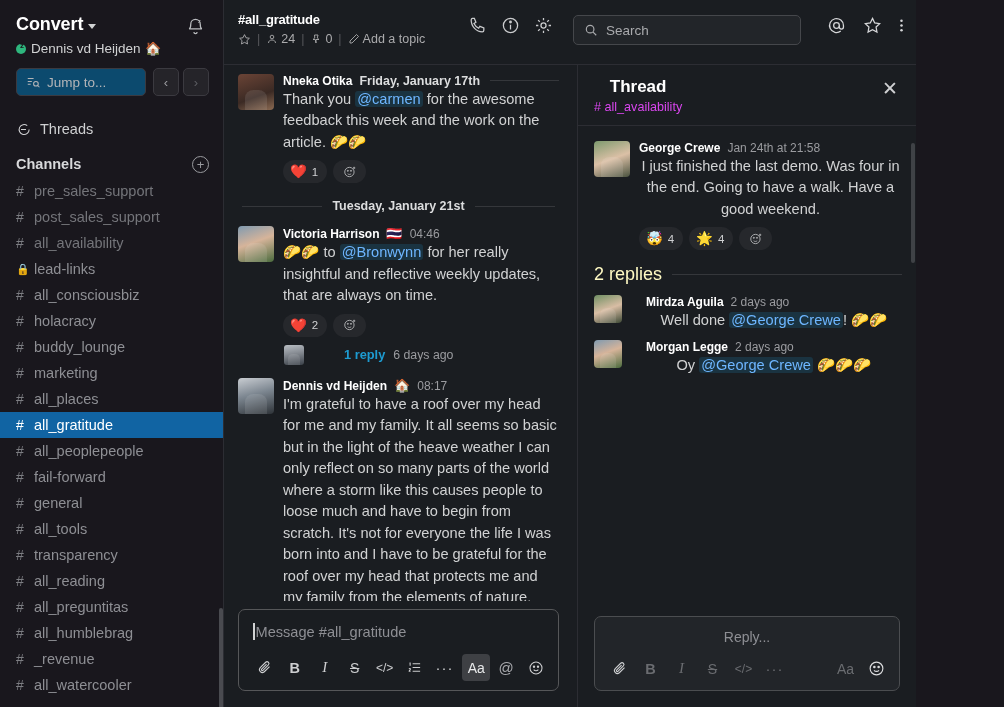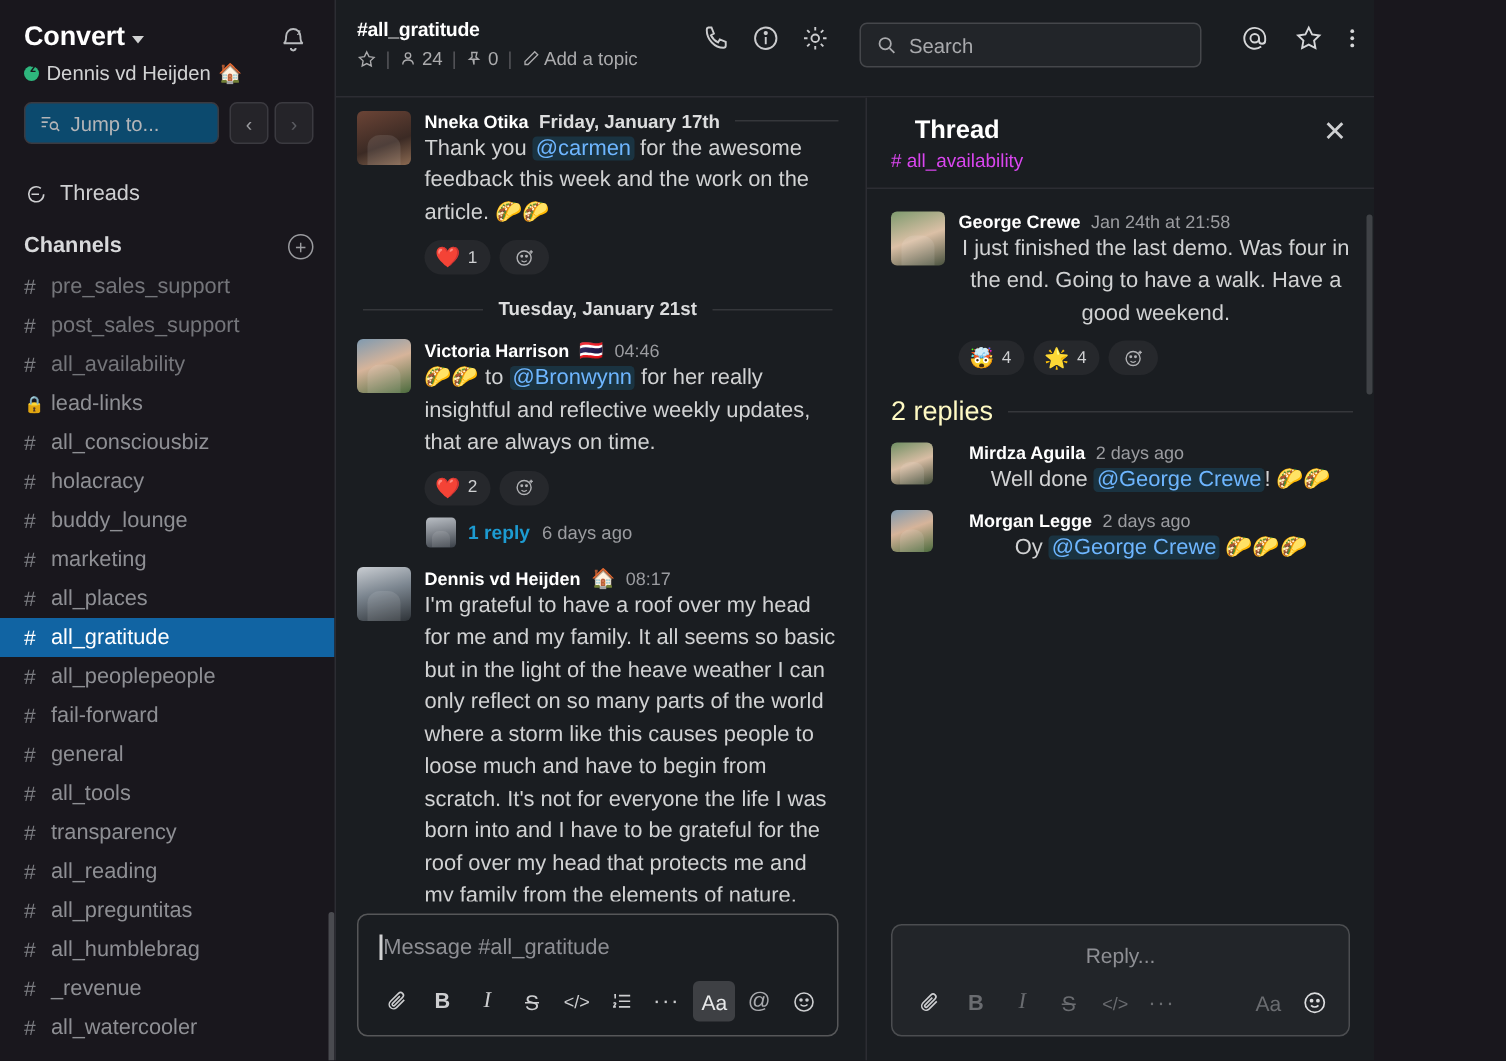--- a/index.html
+++ b/index.html
@@ -181,21 +181,21 @@
   }
   .rx .em { font-size: 13.5px; line-height: 1; }
   .rx-add {
     height: 23px; width: 33px; background: #26282c; border-radius: 12px;
     display: flex; align-items: center; justify-content: center;
     color: #b0b1b4; font-size: 12.5px;
   }
   .reply-line {
     display: flex; align-items: center; gap: 8px; margin-top: 8px; padding-left: 1px;
   }
-  .reply-count { color: #1d9bd1; font-size: 12.8px; font-weight: bold; }
+  .reply-count { color: #1d9bd1; font-size: 12.8px; font-weight: bold; margin-left: 32px; }
   .reply-when { color: #9b9ca0; font-size: 12.3px; }
 
   
   .composer-wrap { padding: 8px 18px 16px 14px; }
   .composer {
     border: 1px solid #565759; border-radius: 7px; background: #1a1d21;
     overflow: hidden;
   }
   .composer .inputline {
     padding: 13px 14px 10px 14px; color: #8e8f94; font-size: 14.6px;

